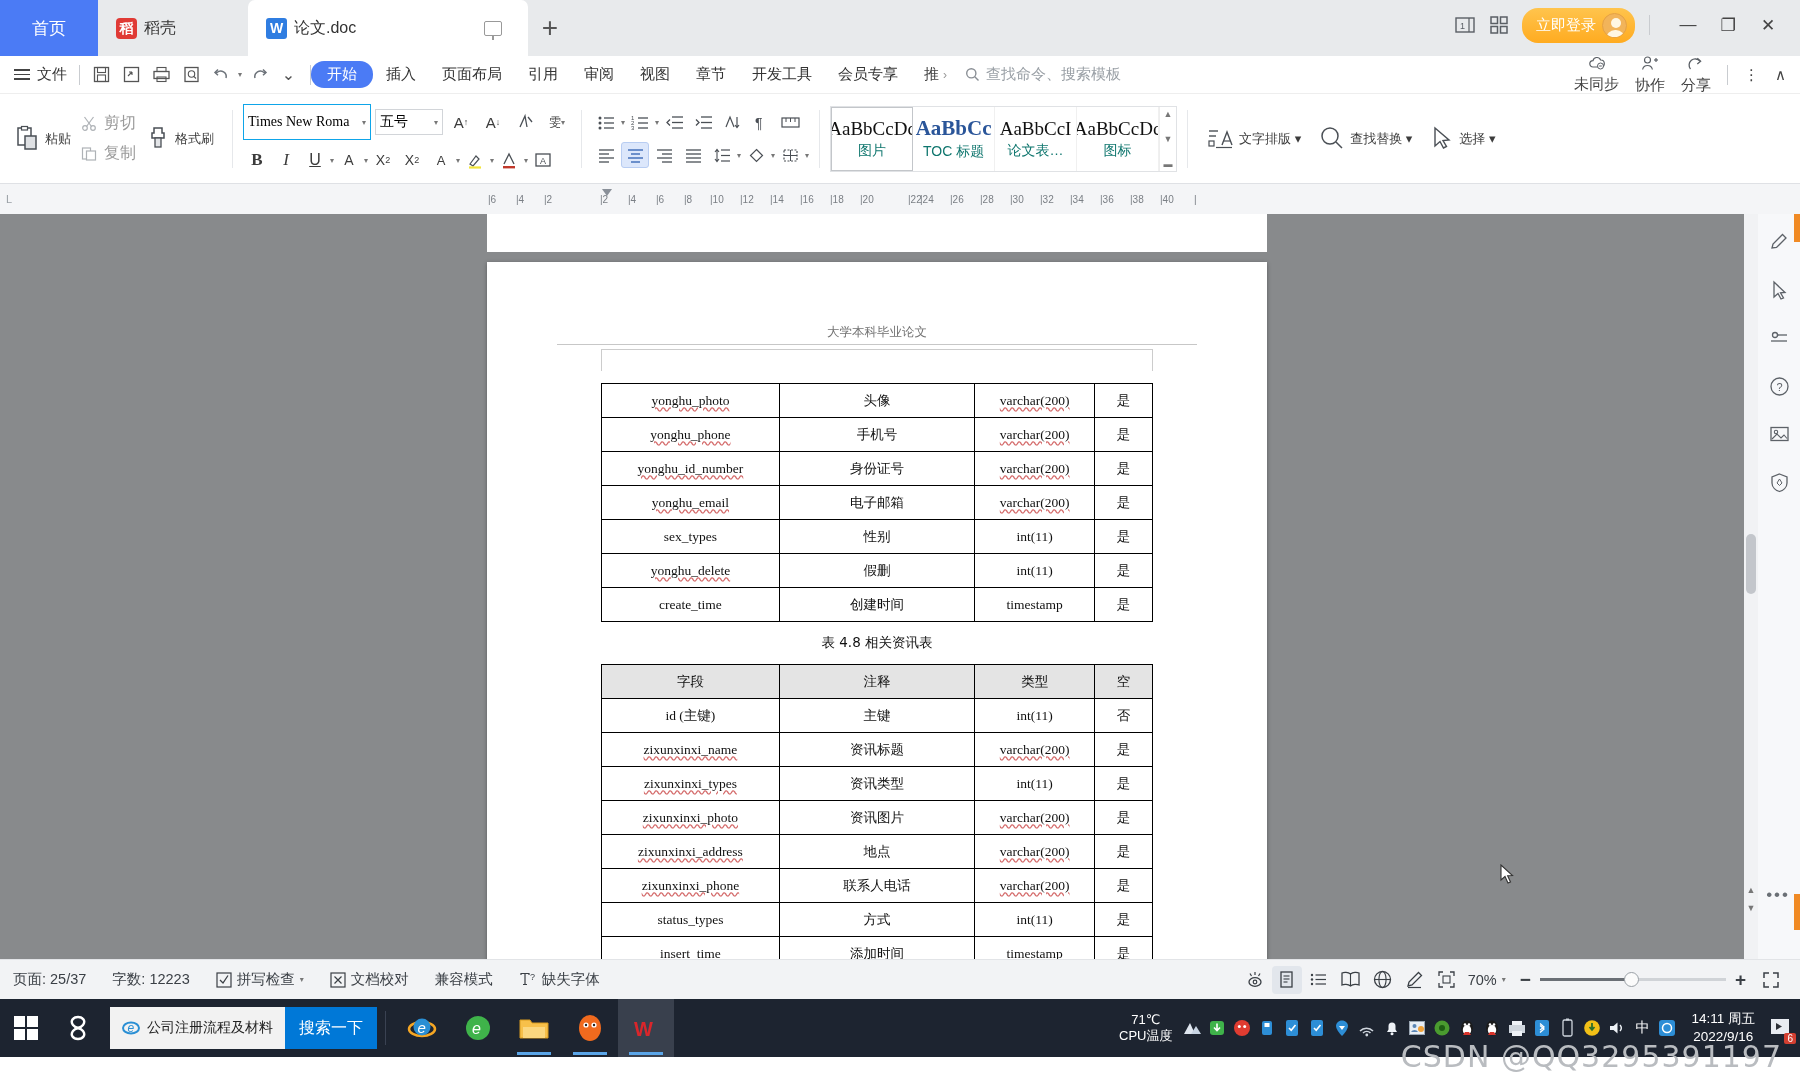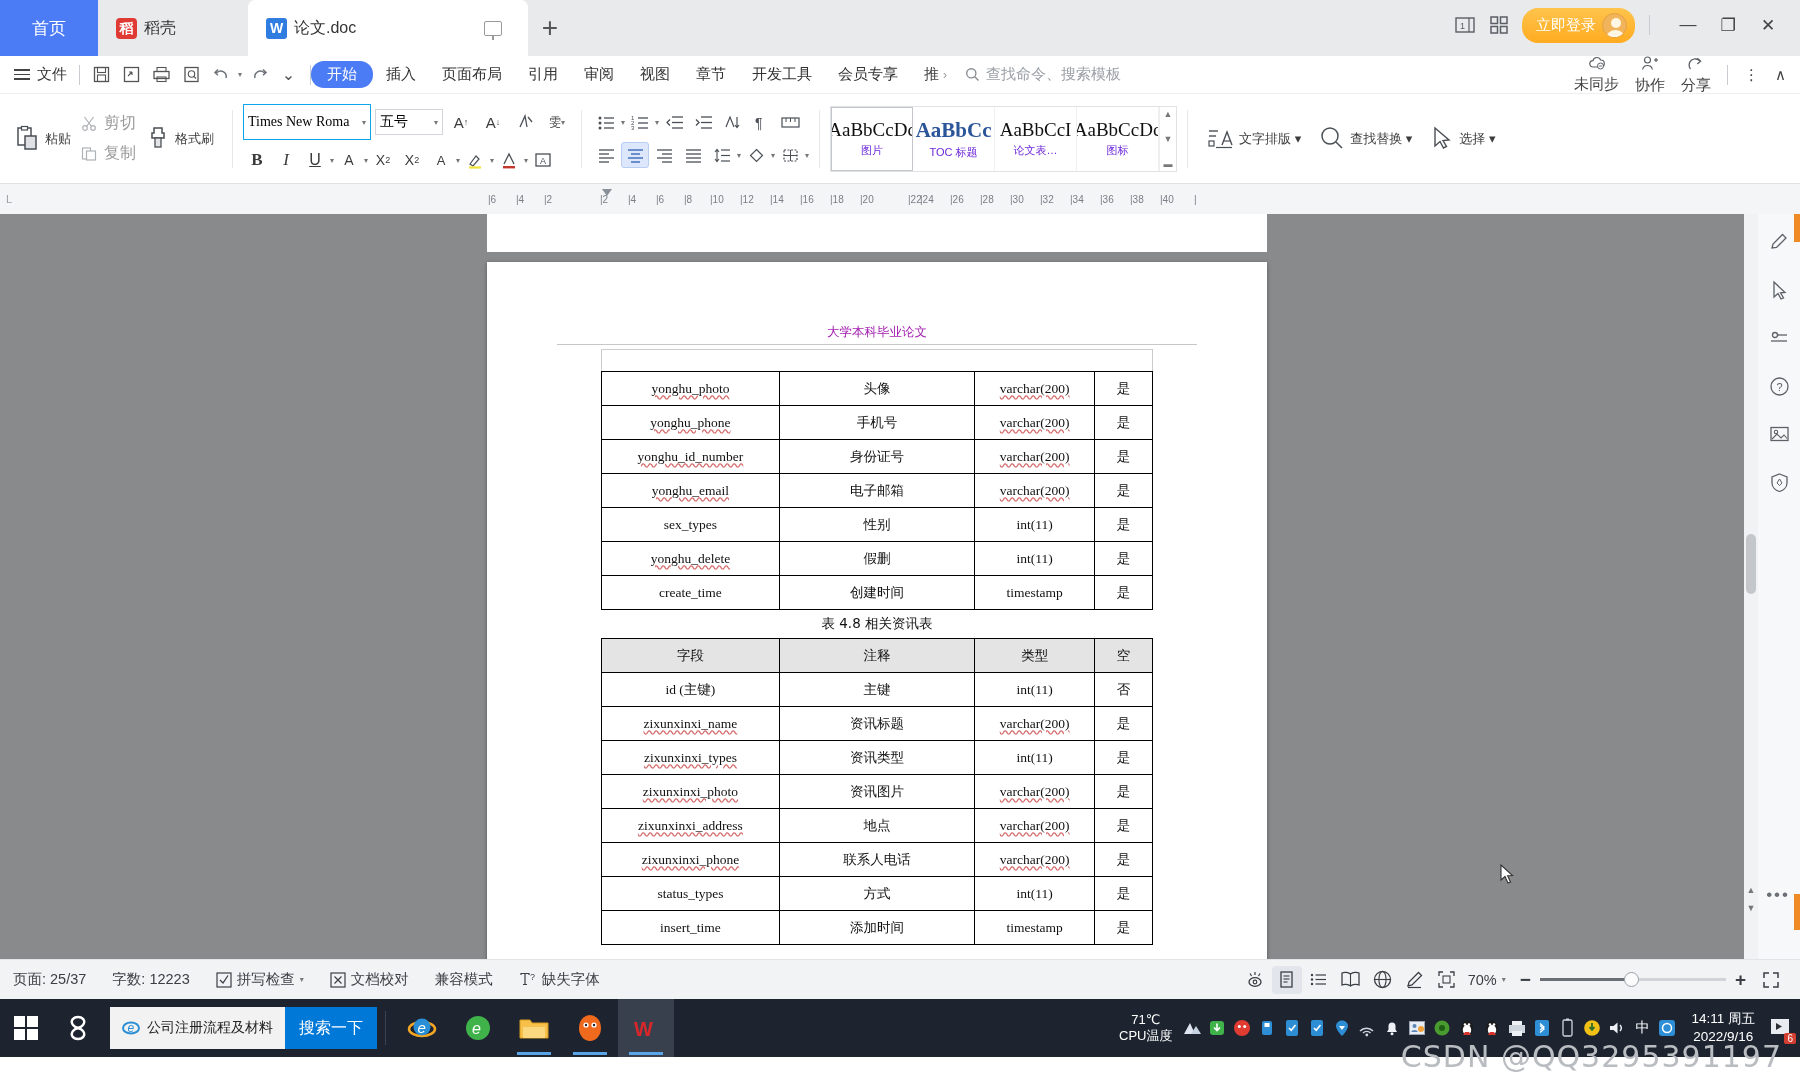--- a/index.html
+++ b/index.html
@@ -167,21 +167,21 @@
   }
   .stylecell {
     width: 82px; display: flex; flex-direction: column;
     align-items: center; justify-content: center; gap: 2px;
     border-right: 1px solid #f0f0f0; overflow: hidden;
   }
   .stylecell.sel { border: 1px solid #c3c6ca; background: #fff; }
   .st-preview { font-family: "Liberation Serif", serif; font-size: 19px; color: #111;
     white-space: nowrap; }
   .st-preview.blue { color: #2a5599; font-weight: bold; font-size: 21px; }
-  .st-name { font-size: 11px; color: #6d28d9; white-space: nowrap; }
+  .st-name { font-size: 14px; color: #0f766e; white-space: nowrap; }
   .gallery-scroll {
     width: 17px; display: flex; flex-direction: column;
     justify-content: space-between; align-items: center; padding: 2px 0;
     background: #fff; font-size: 9px; color: #777; border-left: 1px solid #eee;
   }
 
   
   .rulerzone {
     position: absolute; top: 184px; left: 0; width: 1800px; height: 30px;
     background: #f4f5f7; display: flex; align-items: center;
@@ -206,26 +206,26 @@
   }
   .page-prev {
     position: absolute; left: 487px; top: 0px; width: 780px; height: 38px;
     background: #fff;
   }
   .page {
     position: absolute; left: 487px; top: 48px; width: 780px; height: 700px;
     background: #fff; box-shadow: 0 1px 4px rgba(0,0,0,.35);
   }
   .hdr-text {
-    text-align: center; font-size: 12.5px; color: #a21caf; margin-top: 62px;
+    text-align: center; font-size: 12.5px; color: #737373; margin-top: 62px;
     font-family: "DejaVu Sans", sans-serif;
   }
   .hdr-rule { height: 1px; background: #c7c7c7; margin: 3px 70px 0 70px; }
 
-  .tbl-wrap { margin: 0 auto; width: 552px; }
+  .tbl-wrap { margin: 12px auto; width: 552px; }
   table.doc {
     border-collapse: collapse; width: 552px;
     font-family: "Liberation Serif", "DejaVu Serif", serif;
   }
   table.doc td, table.doc th {
     border: 1px solid #000; text-align: center; font-size: 13.5px;
     color: #111; height: 34px; padding: 2px 4px; font-weight: normal;
   }
   table.doc .c1 { width: 178px; }
   table.doc .c2 { width: 196px; font-family: "DejaVu Sans", sans-serif; font-size: 13.5px; }

